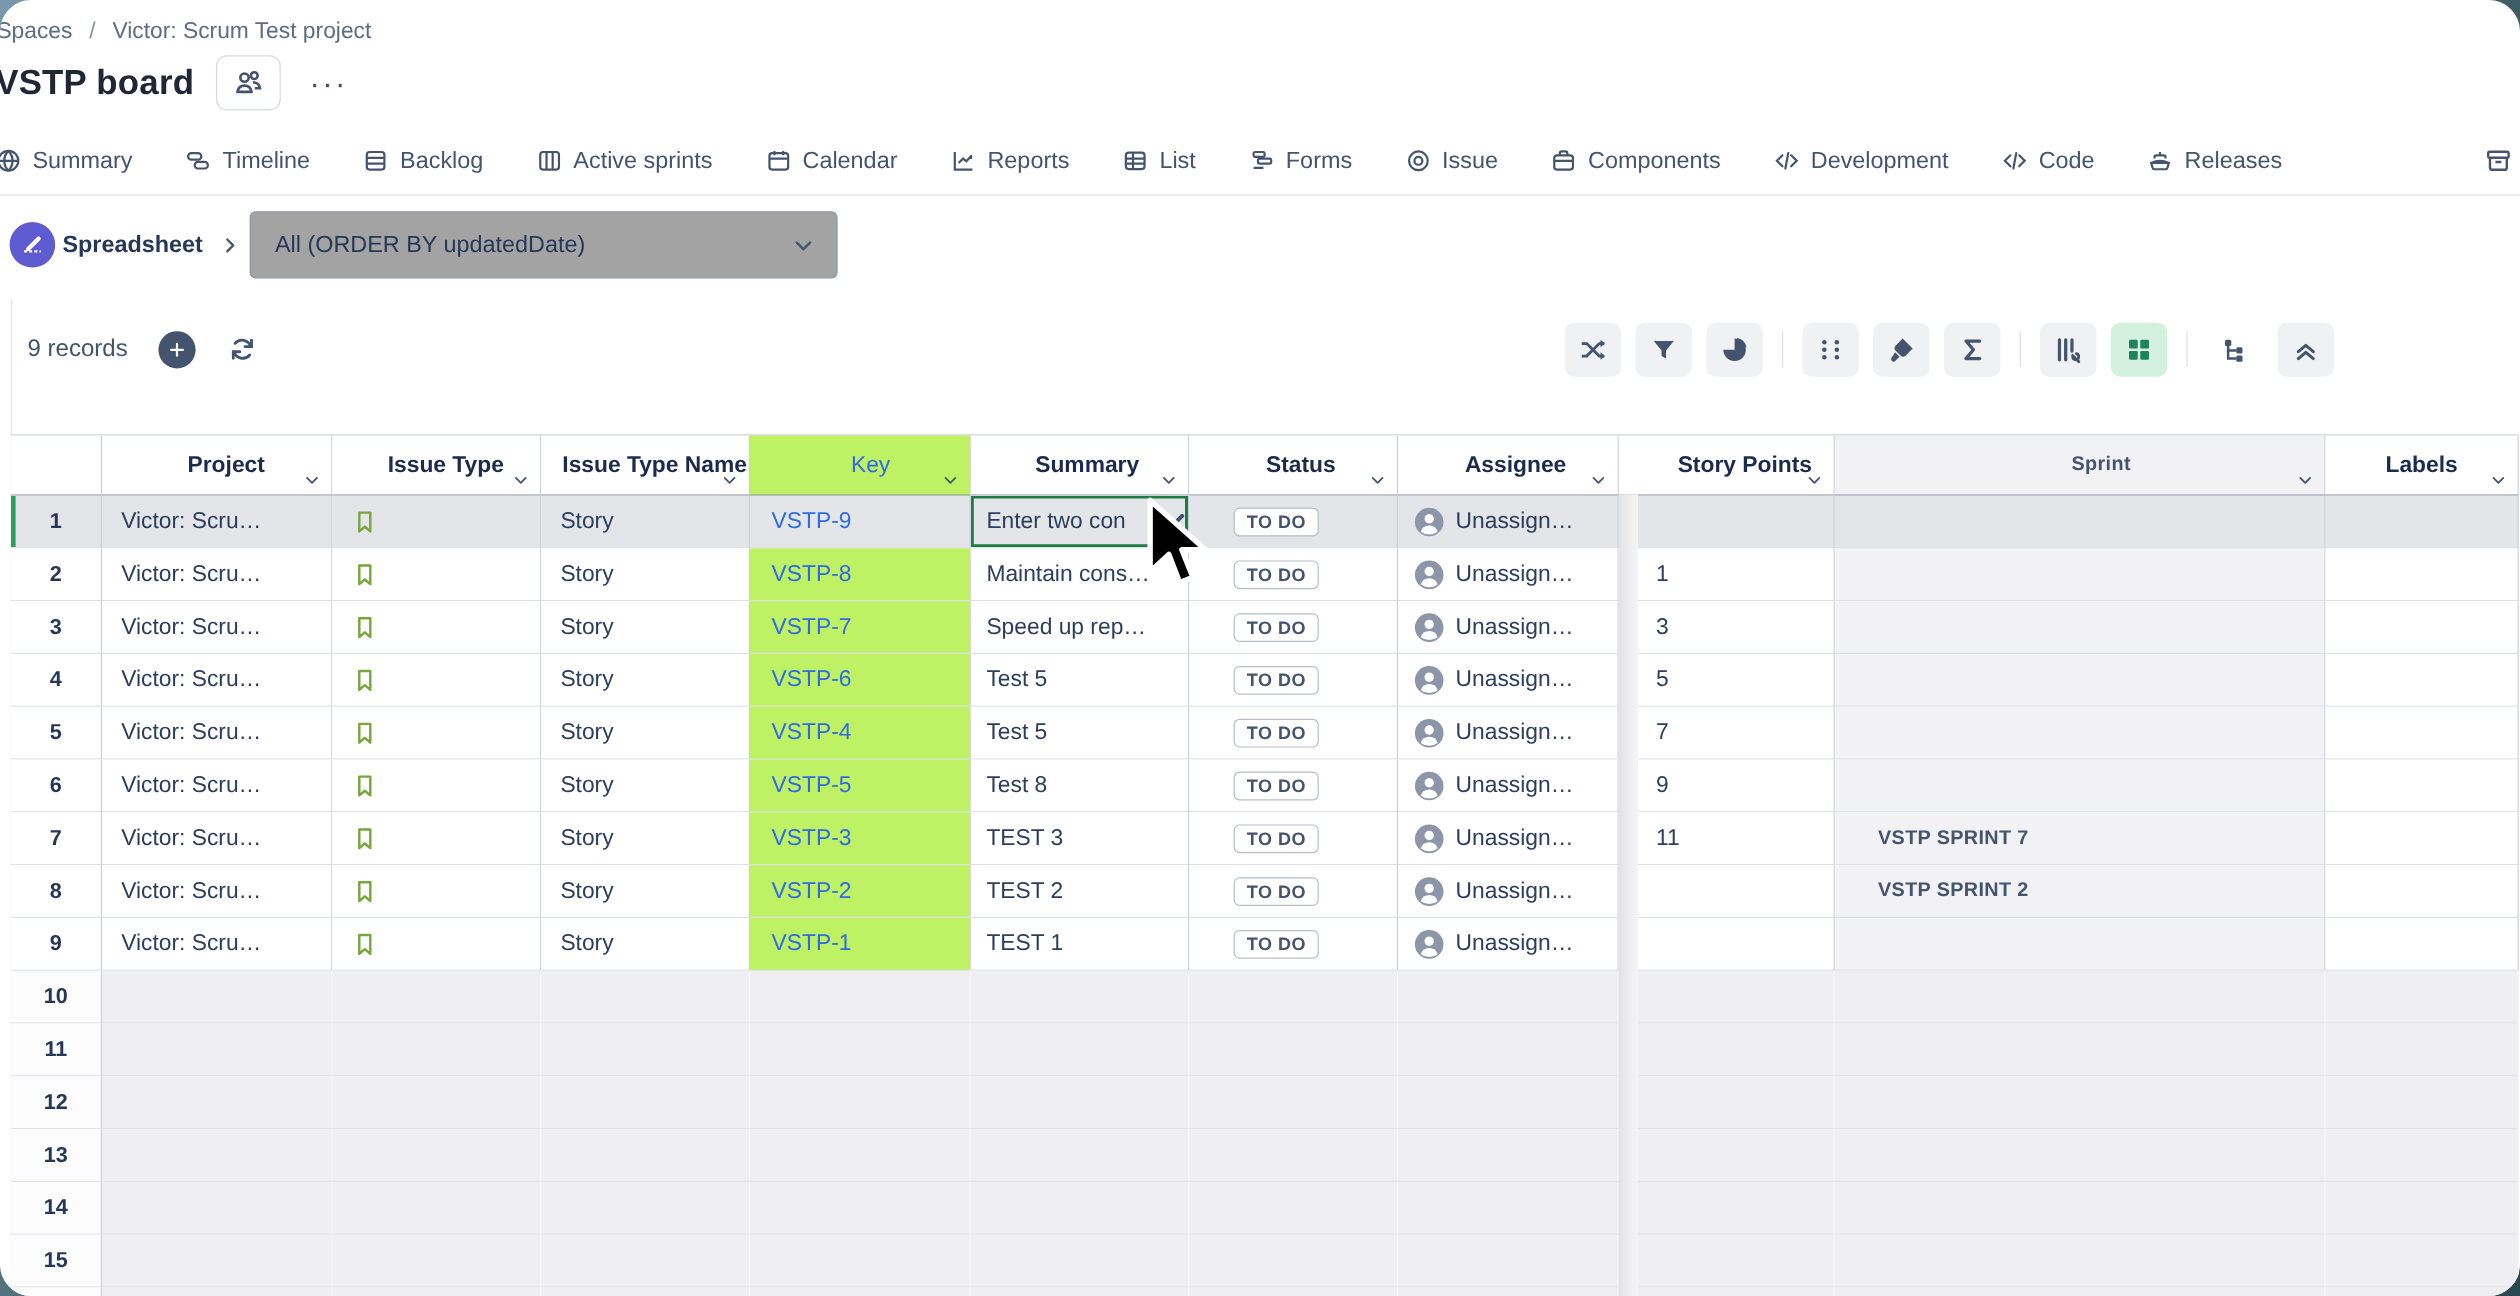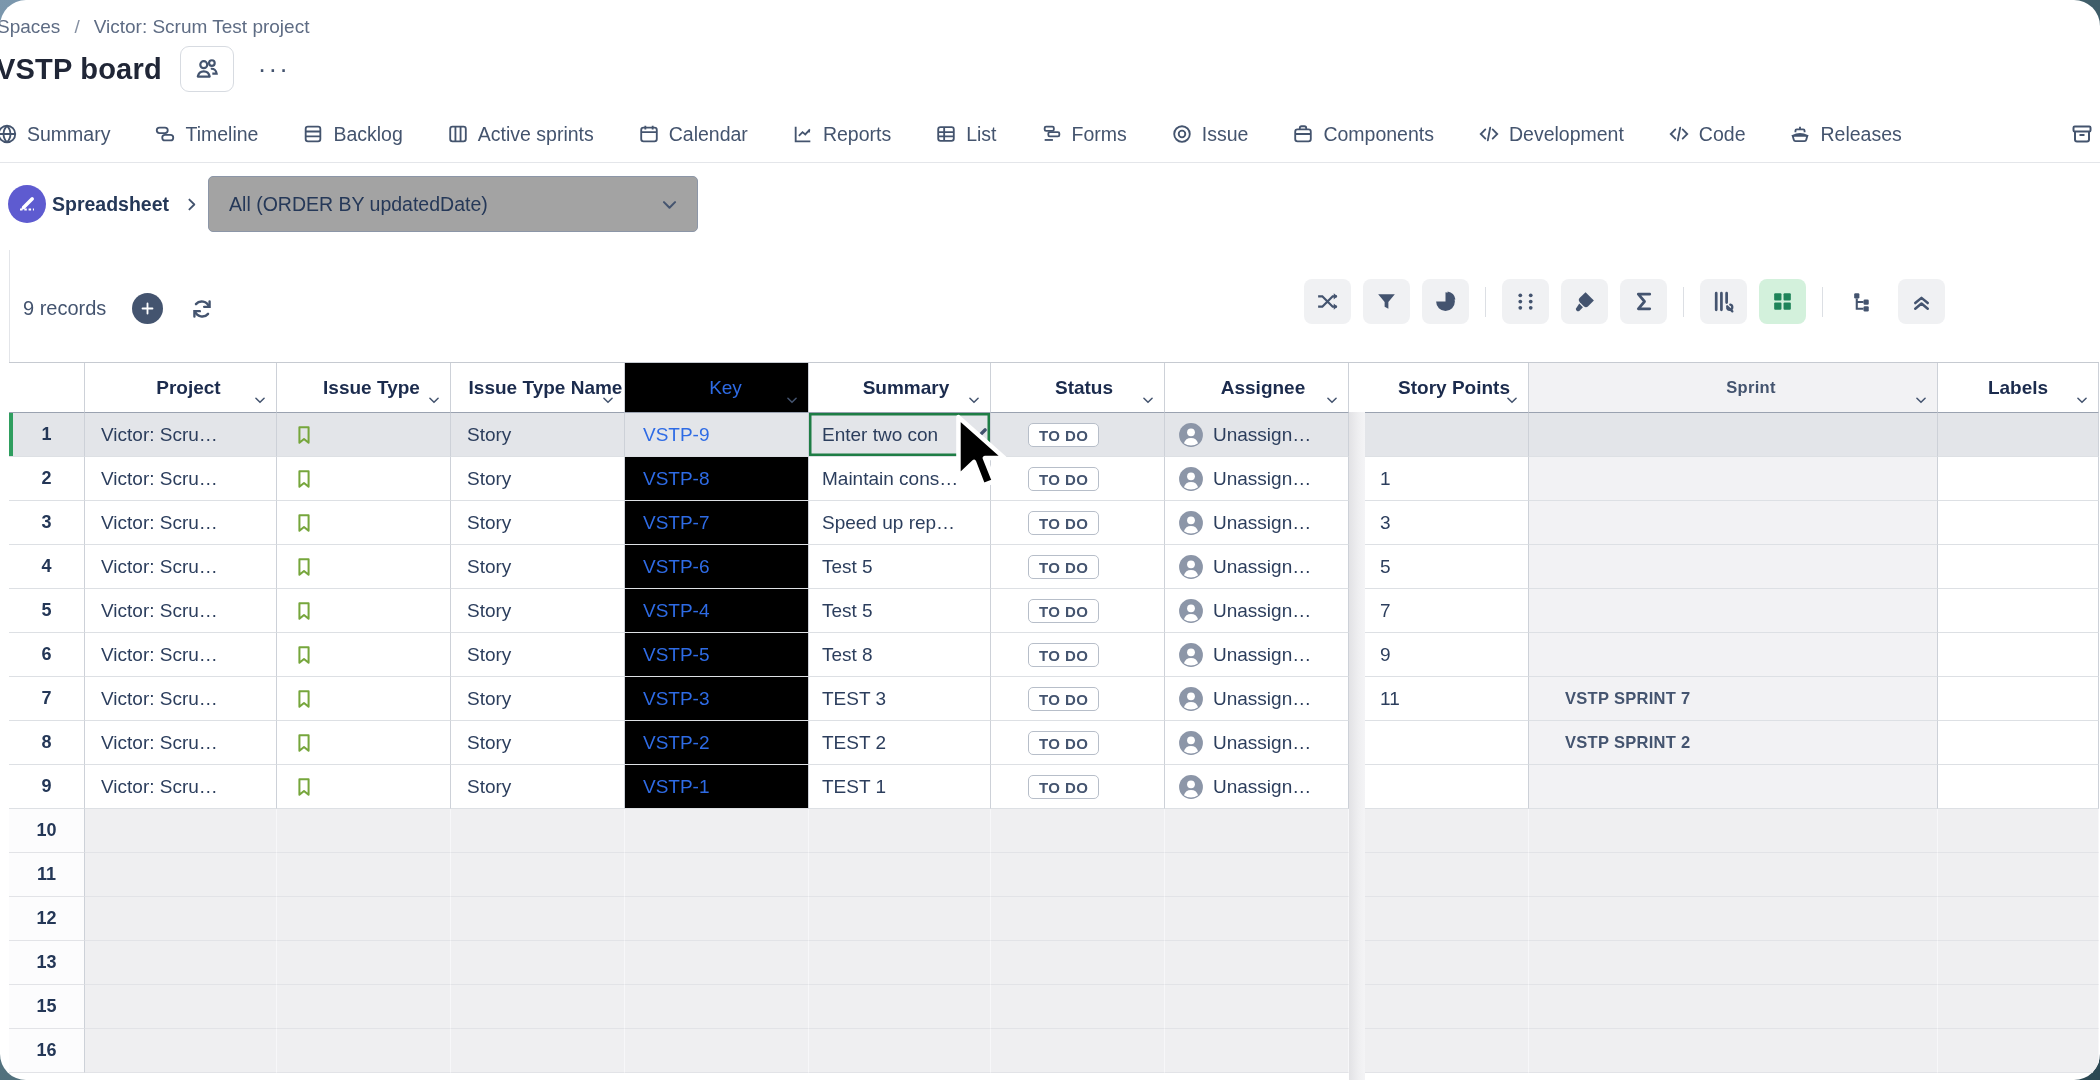--- a/index.html
+++ b/index.html
@@ -26,21 +26,21 @@
   .tab-trailing{margin-left:auto;display:flex;align-items:center;}
 
   .viewbar{position:absolute;left:8px;top:176px;height:56px;display:flex;align-items:center;gap:0;}
   .app-icon{width:38px;height:38px;border-radius:50%;background:#5e5bd0;display:flex;align-items:center;justify-content:center;}
   .app-label{font-size:19.5px;font-weight:600;color:#253858;margin-left:6px;}
   .crumb-chev{color:#44546f;margin:0 8px 0 14px;}
   .view-select{width:450px;height:54px;border:1.8px solid #8c96a7;border-radius:5px;background:#a3a3a3;display:flex;align-items:center;justify-content:space-between;padding:0 18px 0 20px;font-size:19.5px;color:#253858;}
 
   
   .content-frame{position:absolute;left:9px;top:250px;right:9px;bottom:0;border-left:1px solid #e3e5e9;}
-  .toolbar{position:absolute;left:9px;right:9px;top:258px;height:66px;display:flex;align-items:flex-end;justify-content:space-between;padding:0 12px 0 14px;gap:18px;}
+  .toolbar{position:absolute;left:9px;right:9px;top:258px;height:66px;display:flex;align-items:center;justify-content:space-between;padding:0 12px 0 14px;gap:18px;}
   .tb-left{display:flex;align-items:center;gap:26px;}
   .records{font-size:20px;color:#44546f;}
   .add-btn{width:31px;height:31px;border-radius:50%;background:#44546f;display:flex;align-items:center;justify-content:center;}
   .tb-right{display:flex;align-items:center;gap:12px;margin-right:134px;}
   .tbtn{width:47px;height:45px;border-radius:8px;background:#f0f1f3;display:flex;align-items:center;justify-content:center;}
   .tbtn.active{background:#d3f1dc;}
   .tbtn.plain{background:transparent;}
   .tb-divider{width:1px;height:30px;background:#dcdfe4;margin:0 4px;}
 
   
@@ -55,21 +55,21 @@
   .col-issue_type{width:174px;padding-left:16px;}
   .col-issue_type_name{width:174px;padding-left:16px;}
   .col-key{width:184px;padding-left:18px;}
   .col-summary{width:182px;padding-left:13px;position:relative;}
   .col-status{width:174px;padding-left:13px;}
   .col-assignee{width:184px;padding-left:13px;gap:9px;}
   .col-band{width:16px;border-right:none;border-bottom:none;padding:0;}
   .col-story_points{width:164px;padding-left:15px;}
   .col-sprint{width:409px;padding-left:36px;}
   .col-labels{width:161px;}
-  .trow .col-key{color:#2e6be5;font-weight:500;background:#000000;}
+  .trow .col-key{color:#2e6be5;font-weight:500;background:#bef264;}
   .trow .col-sprint{background:#f2f2f4;font-weight:700;font-size:16.5px;color:#44546f;letter-spacing:.3px;}
   .trow.selected .cell{background:#e3e5e9;}
   .trow.selected .col-row_number{box-shadow:inset 4px 0 0 #2f9e5f;}
   .sel-cell{box-shadow:inset 0 0 0 2.5px #1e7d45;}
   .sel-cell::after{content:"";position:absolute;right:-1px;bottom:-1px;width:9px;height:9px;background:#1e7d45;}
   .badge{display:inline-block;background:#ffffff;border:1px solid #b7bec9;border-radius:5px;color:#44546f;font-weight:700;font-size:15px;letter-spacing:.4px;padding:4px 10px 3px;line-height:1;margin-left:24px;}
   .pencil{margin-left:2px;display:flex;}
   .summary-text{flex:1;min-width:0;overflow:hidden;text-overflow:clip;}
   .trow.empty .cell{background:#efeff1;border-right:1px solid #f7f7f9;border-bottom:1px solid #e2e3e7;}
   .trow.empty .col-row_number{background:#fcfcfd;border-right:1px solid #cdd1d8;}
@@ -777,20 +777,34 @@
         <div class="cell col-key"></div>
         <div class="cell col-summary"></div>
         <div class="cell col-status"></div>
         <div class="cell col-assignee"></div>
         <div class="cell col-band"></div>
         <div class="cell col-story_points"></div>
         <div class="cell col-sprint"></div>
         <div class="cell col-labels"></div>
       </div>
       <div class="trow empty">
+        <div class="cell col-row_number">14</div>
+        <div class="cell col-project"></div>
+        <div class="cell col-issue_type"></div>
+        <div class="cell col-issue_type_name"></div>
+        <div class="cell col-key"></div>
+        <div class="cell col-summary"></div>
+        <div class="cell col-status"></div>
+        <div class="cell col-assignee"></div>
+        <div class="cell col-band"></div>
+        <div class="cell col-story_points"></div>
+        <div class="cell col-sprint"></div>
+        <div class="cell col-labels"></div>
+      </div>
+      <div class="trow empty">
         <div class="cell col-row_number">15</div>
         <div class="cell col-project"></div>
         <div class="cell col-issue_type"></div>
         <div class="cell col-issue_type_name"></div>
         <div class="cell col-key"></div>
         <div class="cell col-summary"></div>
         <div class="cell col-status"></div>
         <div class="cell col-assignee"></div>
         <div class="cell col-band"></div>
         <div class="cell col-story_points"></div>

